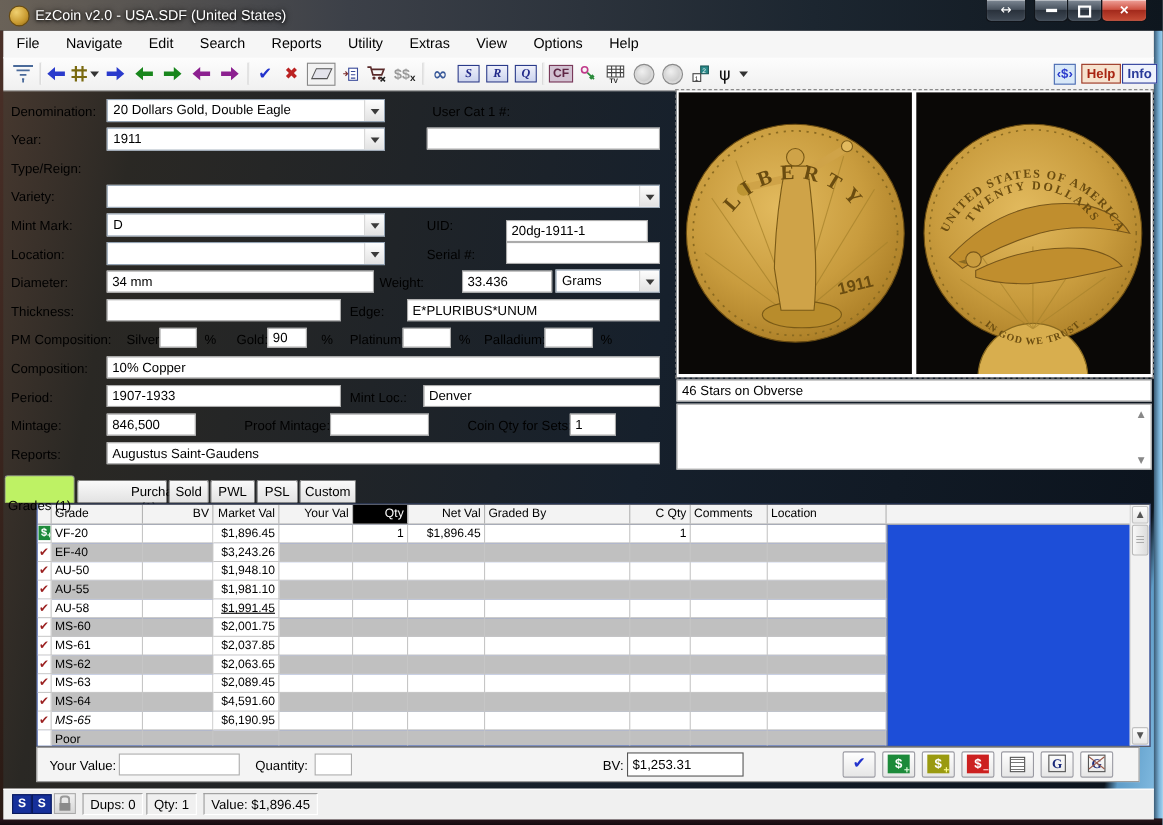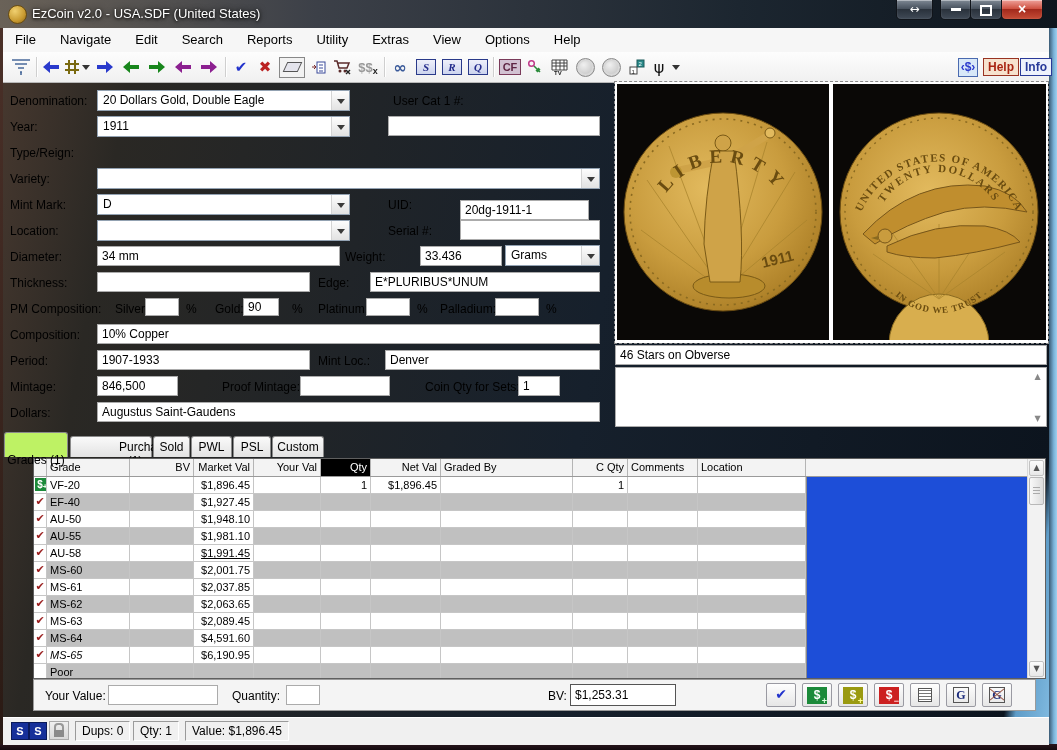--- a/index.html
+++ b/index.html
@@ -330,21 +330,21 @@
   <span class="lbl" style="left:318px;top:354px;">Mint Loc.:</span>
   <input class="tbox" style="left: 385px; top: 350px; width: 215px;" readonly="" value="Denver">
 
   <span class="lbl" style="left:10px;top:380px;">Mintage:</span>
   <input class="tbox" style="left: 97px; top: 376px; width: 81px;" readonly="" value="846,500">
   <span class="lbl" style="left:222px;top:380px;">Proof Mintage:</span>
   <input class="tbox" style="left: 300px; top: 376px; width: 90px;" readonly="" value="">
   <span class="lbl" style="left:425px;top:380px;">Coin Qty for Sets:</span>
   <input class="tbox" style="left: 518px; top: 376px; width: 42px;" readonly="" value="1">
 
-  <span class="lbl" style="left:10px;top:406px;">Dollars:</span>
+  <span class="lbl" style="left:10px;top:406px;">Reports:</span>
   <input class="tbox" style="left: 97px; top: 402px; width: 503px;" readonly="" value="Augustus Saint-Gaudens">
 
   <div id="imgwrap">
     <div class="coinpanel" style="left:2px;width:212px;">
       <svg width="212" height="256" viewBox="0 0 212 256">
         <defs>
           <radialGradient id="gold1" cx="42%" cy="38%" r="72%">
             <stop offset="0%" stop-color="#e2ba5e"></stop>
               <stop offset="55%" stop-color="#c99c3e"></stop>
             <stop offset="85%" stop-color="#b0832a"></stop>
@@ -442,21 +442,21 @@
           <div class="gcell a-r" style="width: 70px;">$1,896.45</div>
           <div class="gcell a-l" style="width: 132px;"></div>
           <div class="gcell a-r" style="width: 55px;">1</div>
           <div class="gcell a-l" style="width: 70px;"></div>
           <div class="gcell a-l" style="width: 108px;"></div>
         </div>
         <div class="grow alt">
           <div class="gcell a-c iconcell" style="width: 13px;"><span class="ic-check">✔</span></div>
           <div class="gcell a-l" style="width: 83px;">EF-40</div>
           <div class="gcell a-r" style="width: 64px;"></div>
-          <div class="gcell a-r white" style="width: 60px;">$1,927.45</div>
+          <div class="gcell a-r white" style="width: 60px;">$3,243.26</div>
           <div class="gcell a-r" style="width: 67px;"></div>
           <div class="gcell a-r" style="width: 50px;"></div>
           <div class="gcell a-r" style="width: 70px;"></div>
           <div class="gcell a-l" style="width: 132px;"></div>
           <div class="gcell a-r" style="width: 55px;"></div>
           <div class="gcell a-l" style="width: 70px;"></div>
           <div class="gcell a-l" style="width: 108px;"></div>
         </div>
         <div class="grow">
           <div class="gcell a-c iconcell" style="width: 13px;"><span class="ic-check">✔</span></div>

